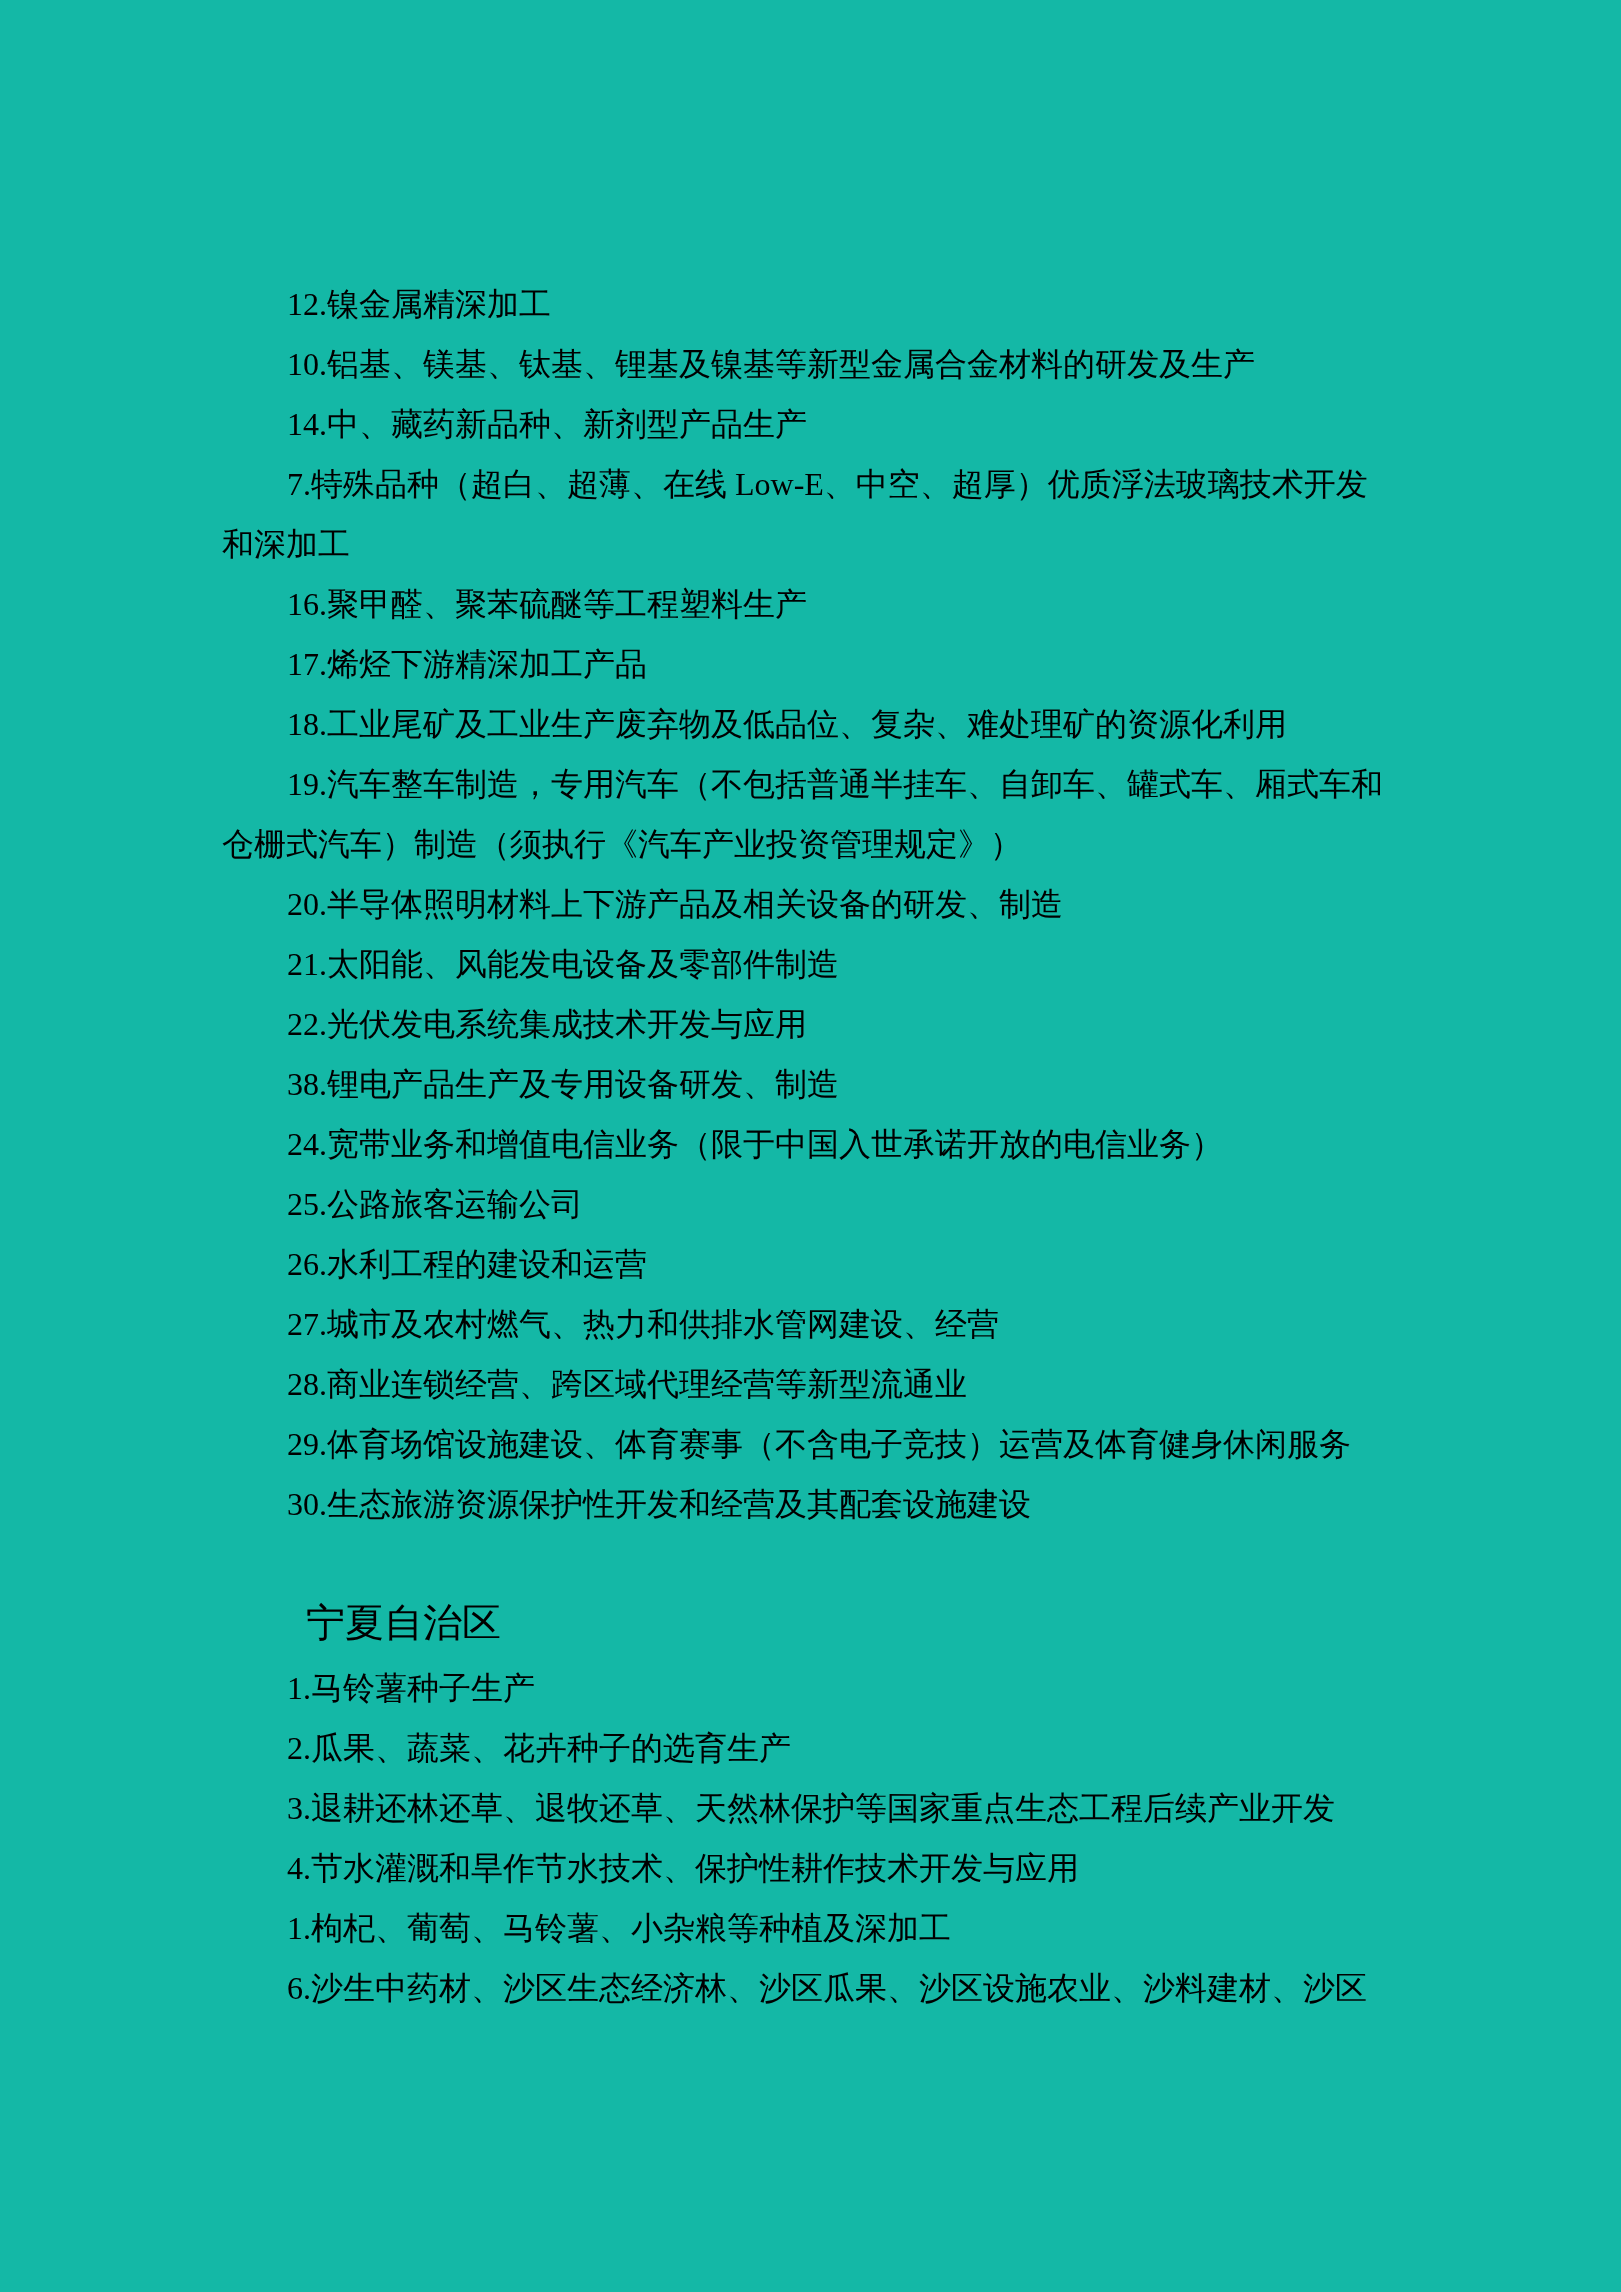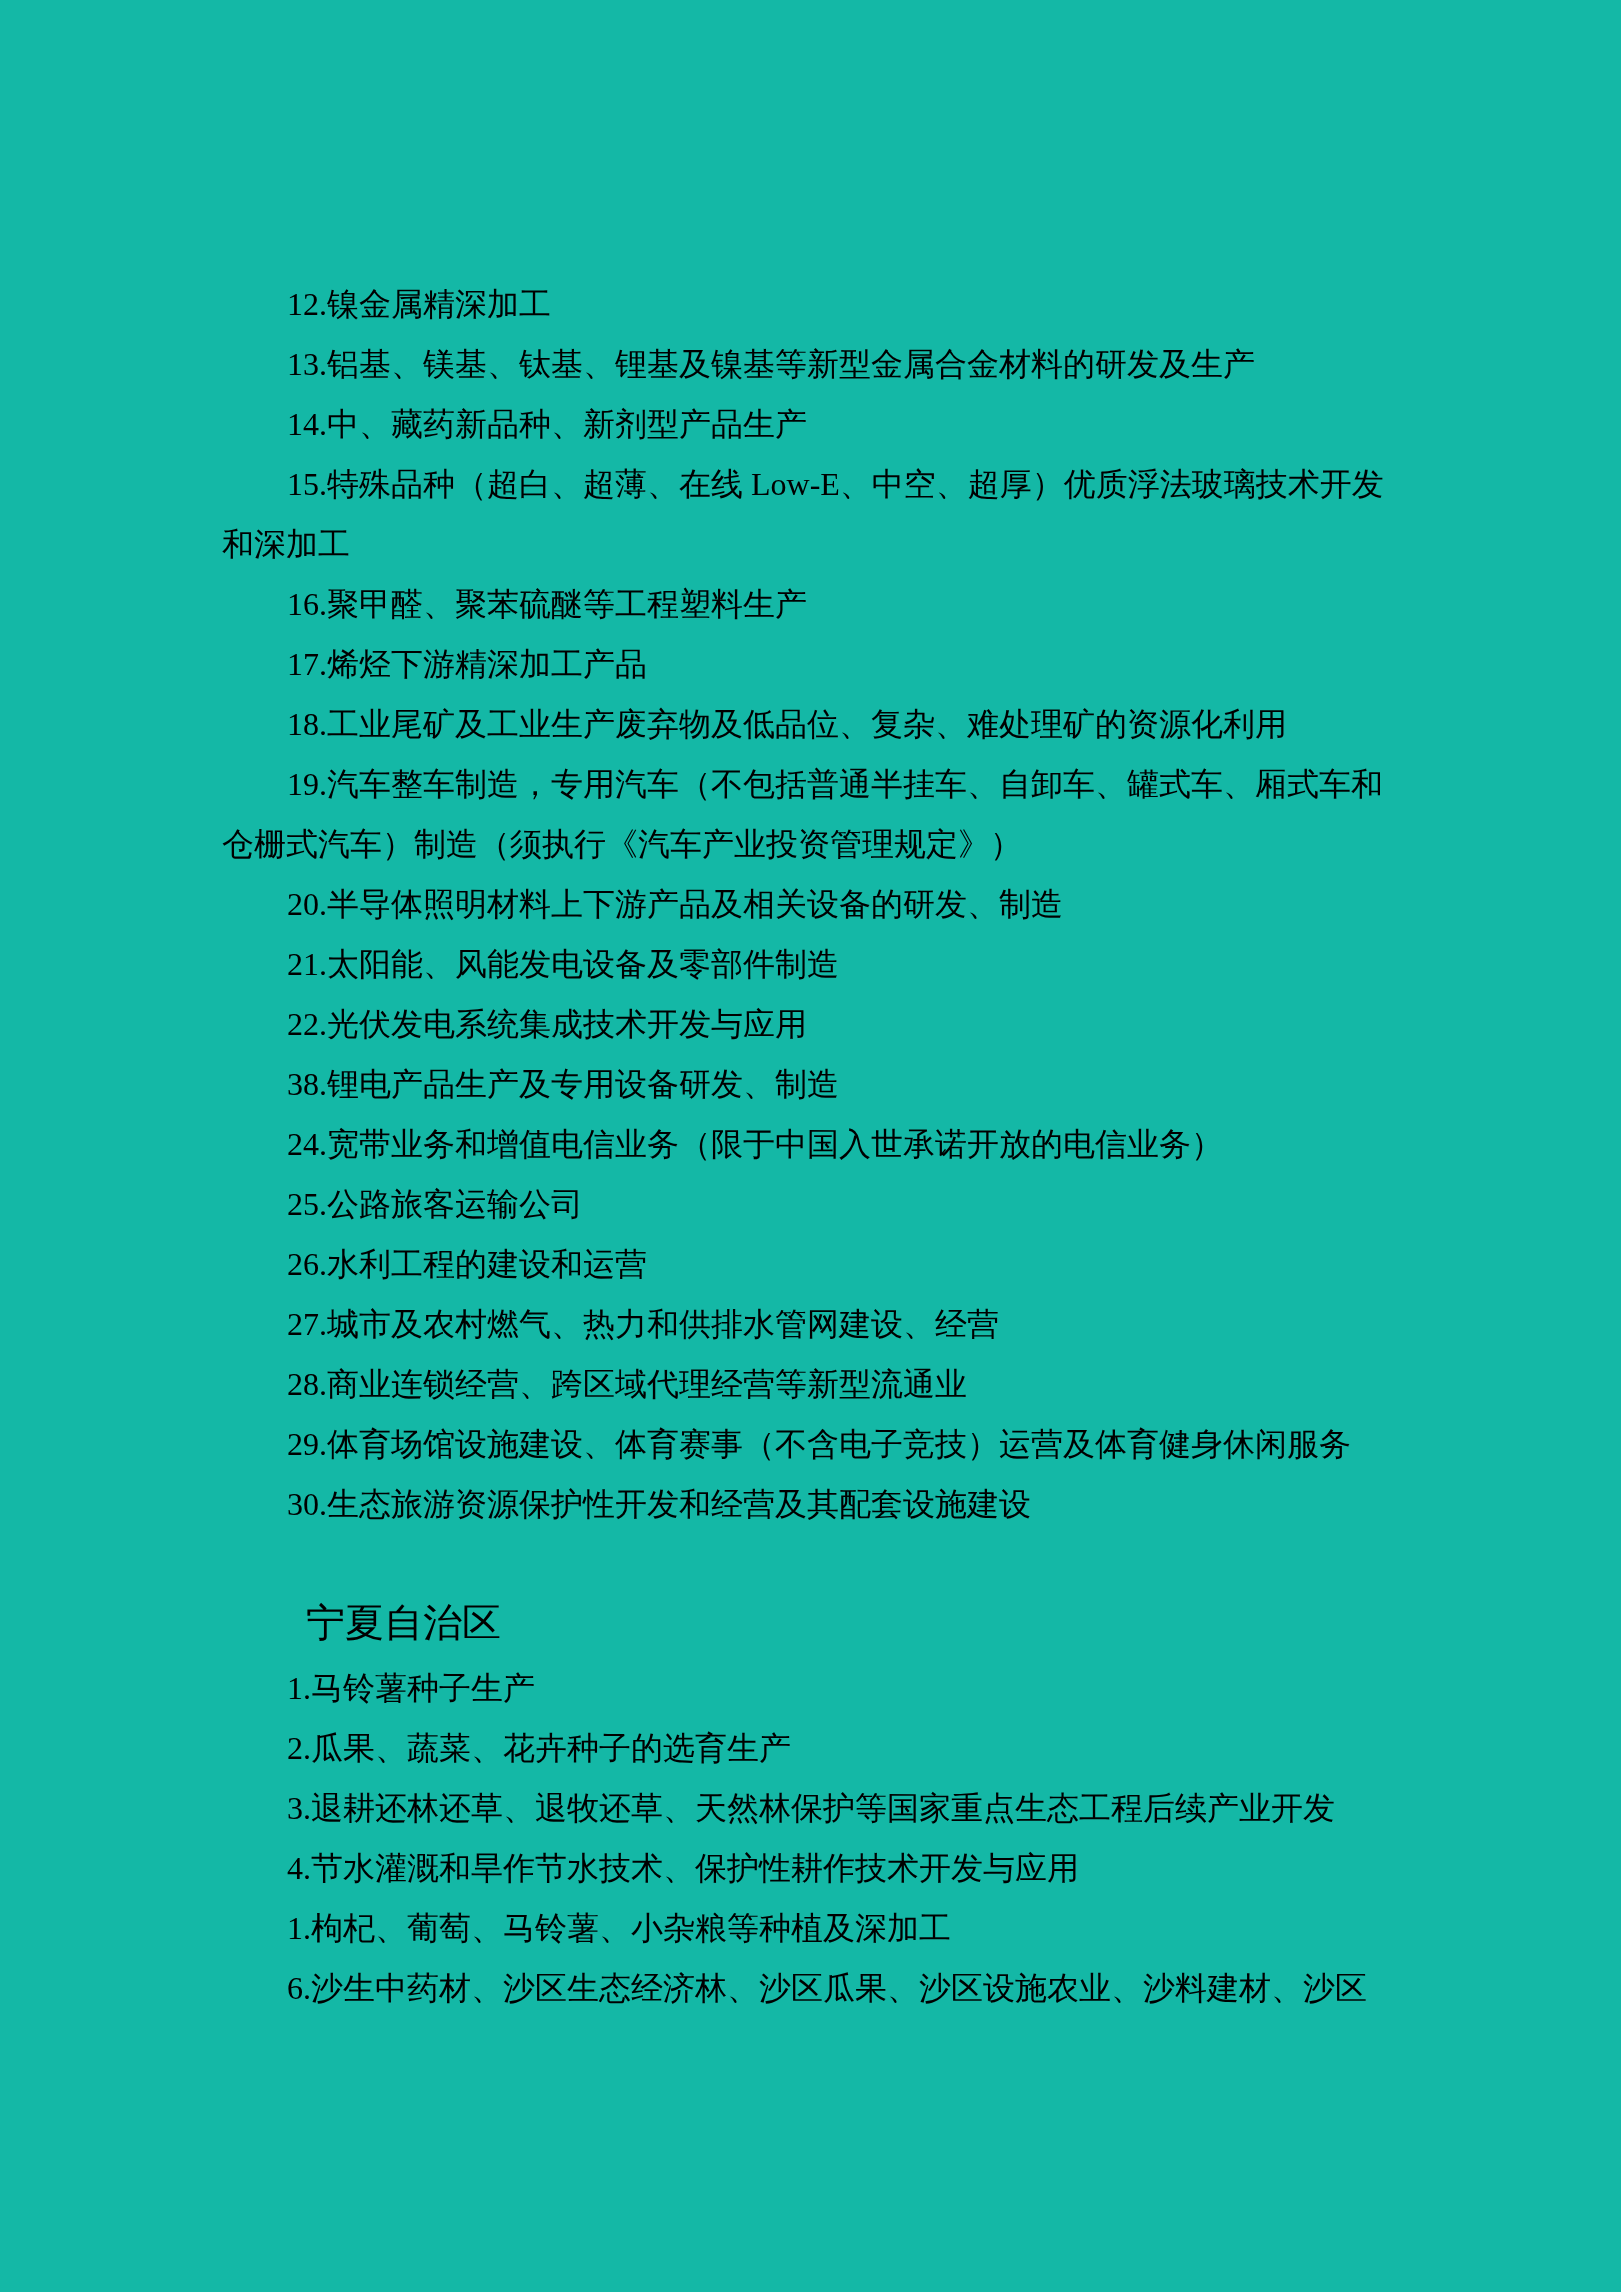--- a/index.html
+++ b/index.html
@@ -46,27 +46,27 @@
 </head>
 <body>
 
 <div class="page">
   <div class="content">
     <div>
         <div>
           <div class="line indent">12.镍金属精深加工</div>
         </div>
         <div>
-          <div class="line indent">13.铝基、镁基、钛基、锂基及镍基等新型金属合金材料的研发及生产</div>
+          <div class="line indent">10.铝基、镁基、钛基、锂基及镍基等新型金属合金材料的研发及生产</div>
         </div>
         <div>
           <div class="line indent">14.中、藏药新品种、新剂型产品生产</div>
         </div>
         <div>
-          <div class="line indent">15.特殊品种（超白、超薄、在线 Low-E、中空、超厚）优质浮法玻璃技术开发</div>
+          <div class="line indent">7.特殊品种（超白、超薄、在线 Low-E、中空、超厚）优质浮法玻璃技术开发</div>
           <div class="line">和深加工</div>
         </div>
         <div>
           <div class="line indent">16.聚甲醛、聚苯硫醚等工程塑料生产</div>
         </div>
         <div>
           <div class="line indent">17.烯烃下游精深加工产品</div>
         </div>
         <div>
           <div class="line indent">18.工业尾矿及工业生产废弃物及低品位、复杂、难处理矿的资源化利用</div>

